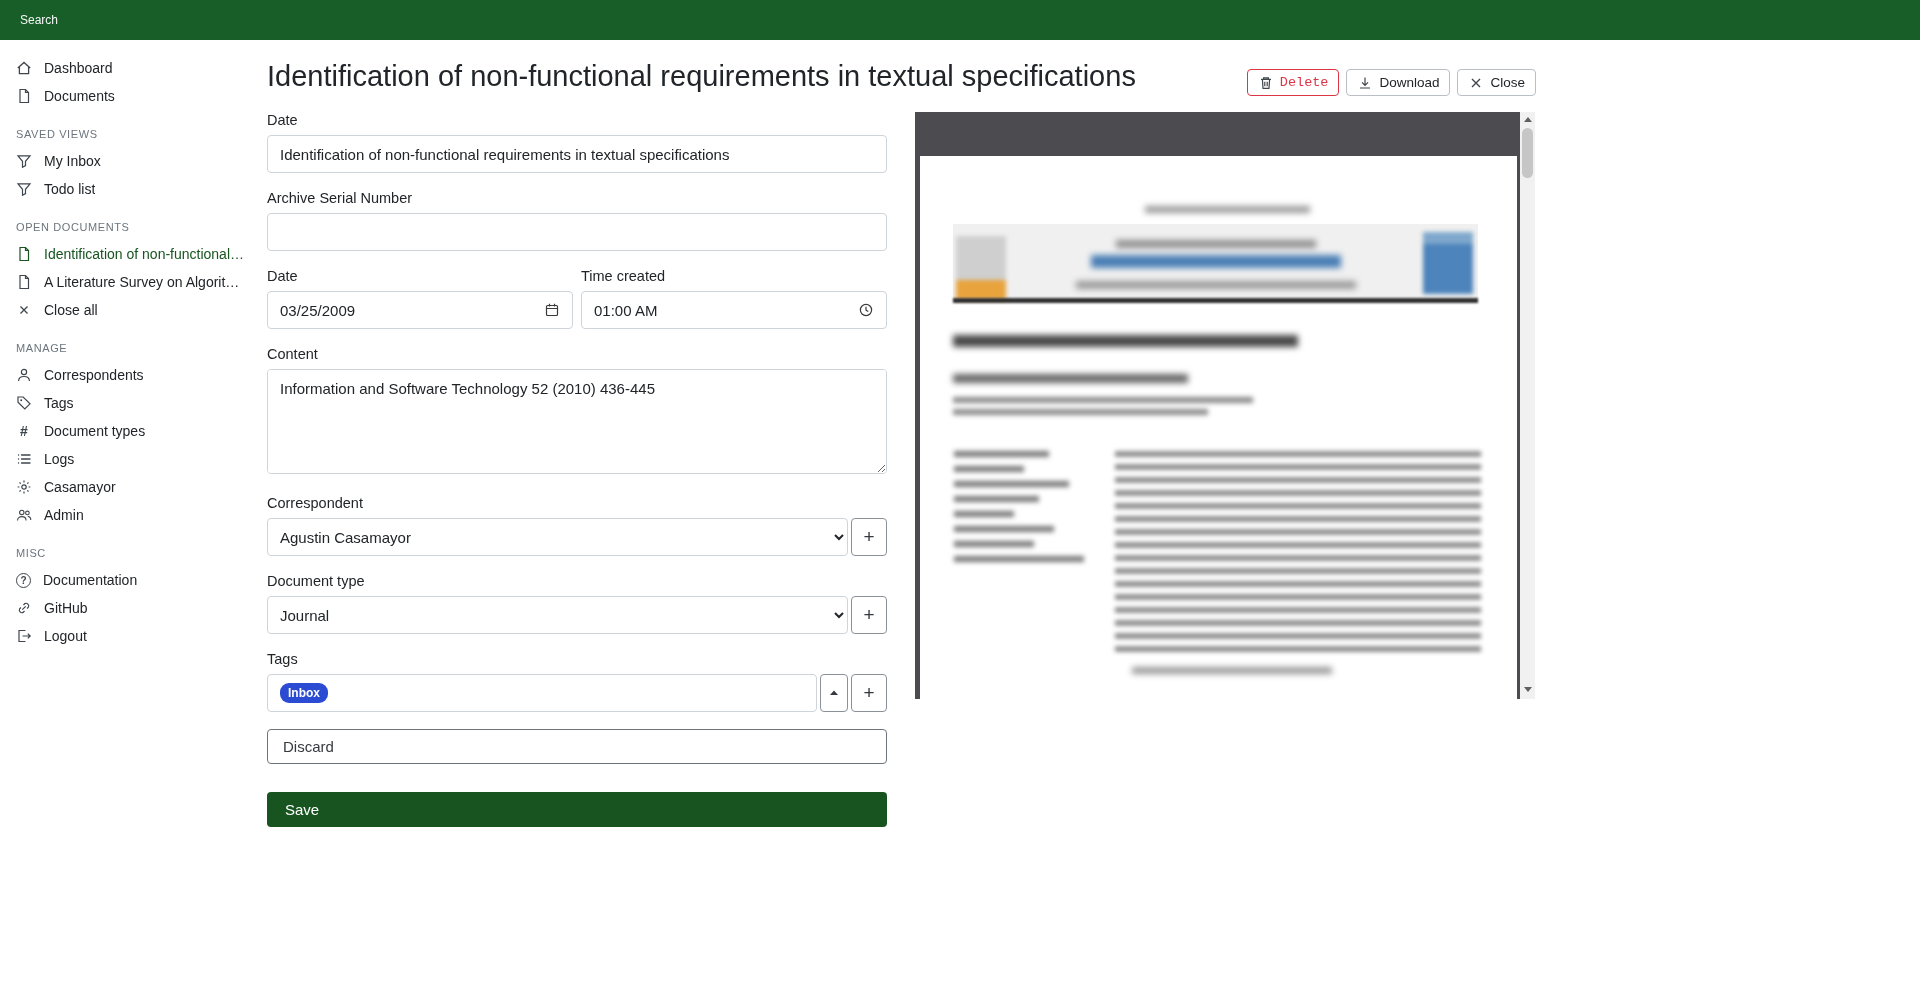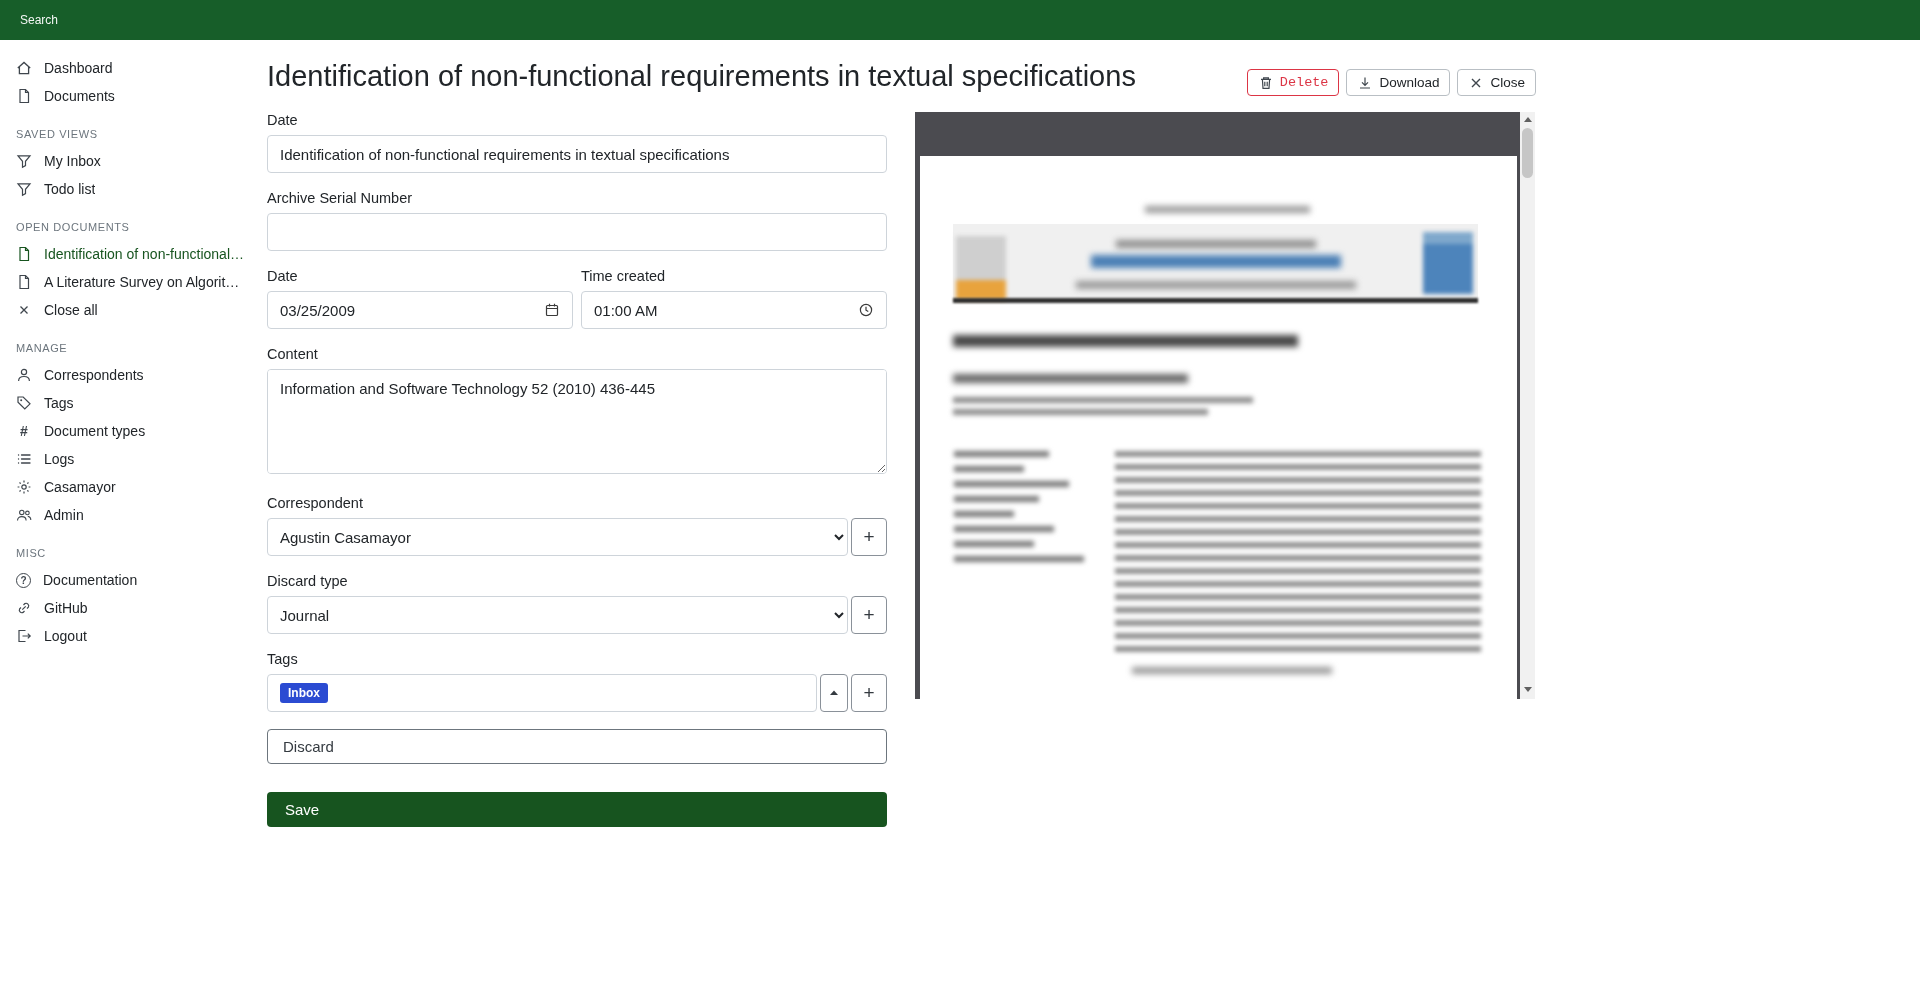--- a/index.html
+++ b/index.html
@@ -65,21 +65,21 @@
   .input-group .form-control, .input-group select { flex:1; min-width:0; }
   select.form-control { padding:0 8px; }
   .btn-plus { width:36px; height:38px; border:1px solid #8a9199; background:#fff;
     border-radius:4px; font-size:19px; color:#343a40; cursor:pointer;
     display:flex; align-items:center; justify-content:center; flex-shrink:0; }
   .btn-caret { width:28px; height:38px; border:1px solid #8a9199; background:#fff;
     border-radius:4px; color:#343a40; cursor:pointer; display:flex;
     align-items:center; justify-content:center; flex-shrink:0; }
   .tags-box { display:flex; align-items:center; gap:6px; }
   .badge { color:#fff; font-size:12px; font-weight:700; padding:3px 8px;
-    border-radius:3px; line-height:1.2; }
+    border-radius:9px; line-height:1.2; }
   .form-buttons { display:flex; gap:28px; margin-top:10px;flex-direction:column; }
 
   
   .pdf-preview { position:relative; width:620px; height:587px; background:#4b4b50;
     margin-left:28px; overflow:hidden; flex-shrink:0; }
   .pdf-page { position:absolute; left:5px; top:44px; width:597px; height:600px;
     background:#fff; }
   .pdf-scrollbar { position:absolute; right:0; top:0; bottom:0; width:15px;
     background:#f1f1f1; }
   .pdf-scroll-thumb { position:absolute; top:16px; left:2px; width:11px; height:50px;
@@ -352,21 +352,21 @@
           <select class="form-control">
             <option>Agustin Casamayor</option>
           </select>
           <button type="button" class="btn-plus">
             <span>+</span>
           </button>
         </div>
       </div>
 
       <div class="form-group">
-        <label>Discard type</label>
+        <label>Document type</label>
         <div class="input-group">
           <select class="form-control">
             <option>Journal</option>
           </select>
           <button type="button" class="btn-plus">
             <span>+</span>
           </button>
         </div>
       </div>
 

